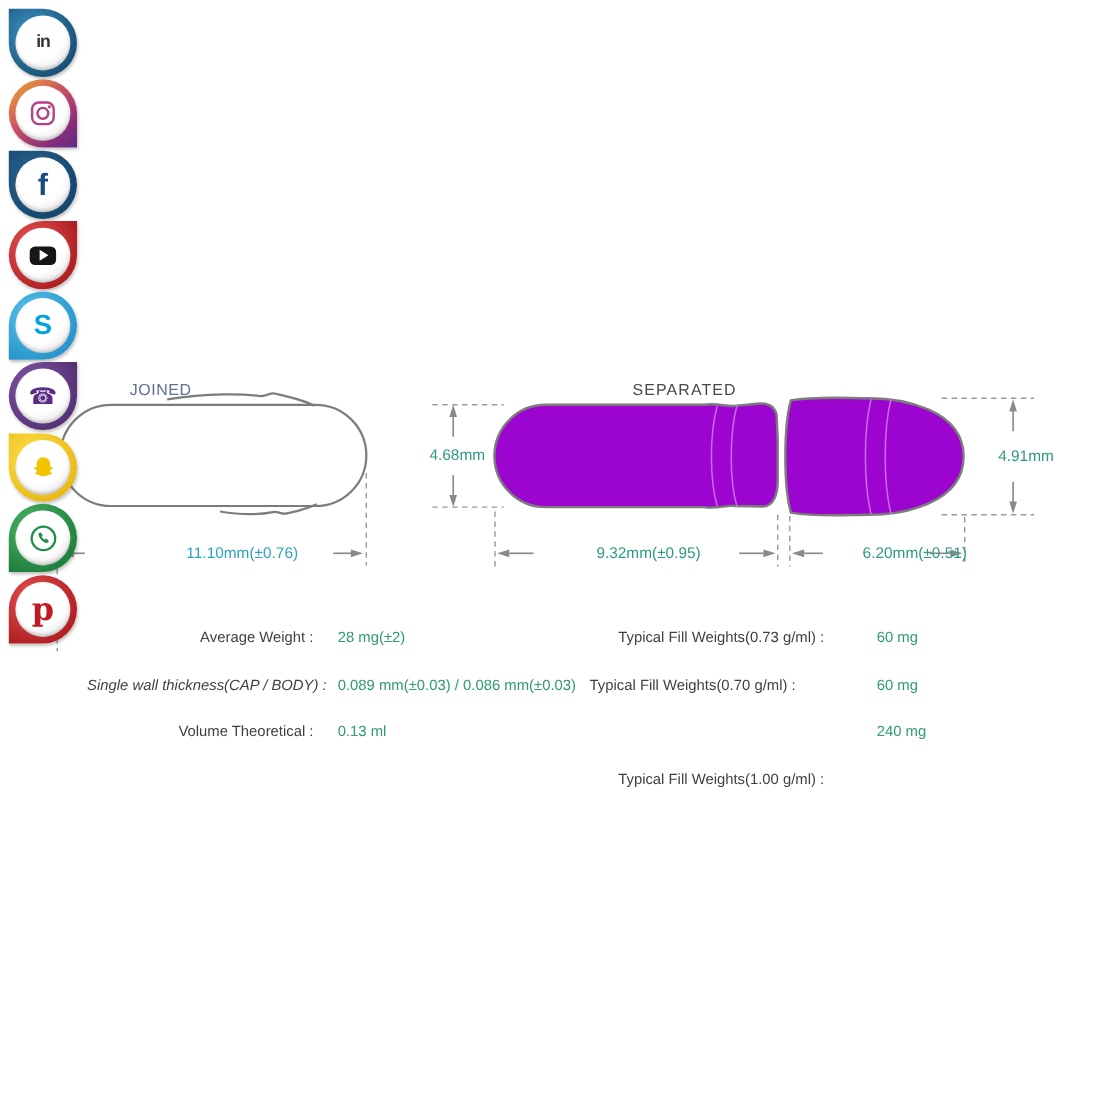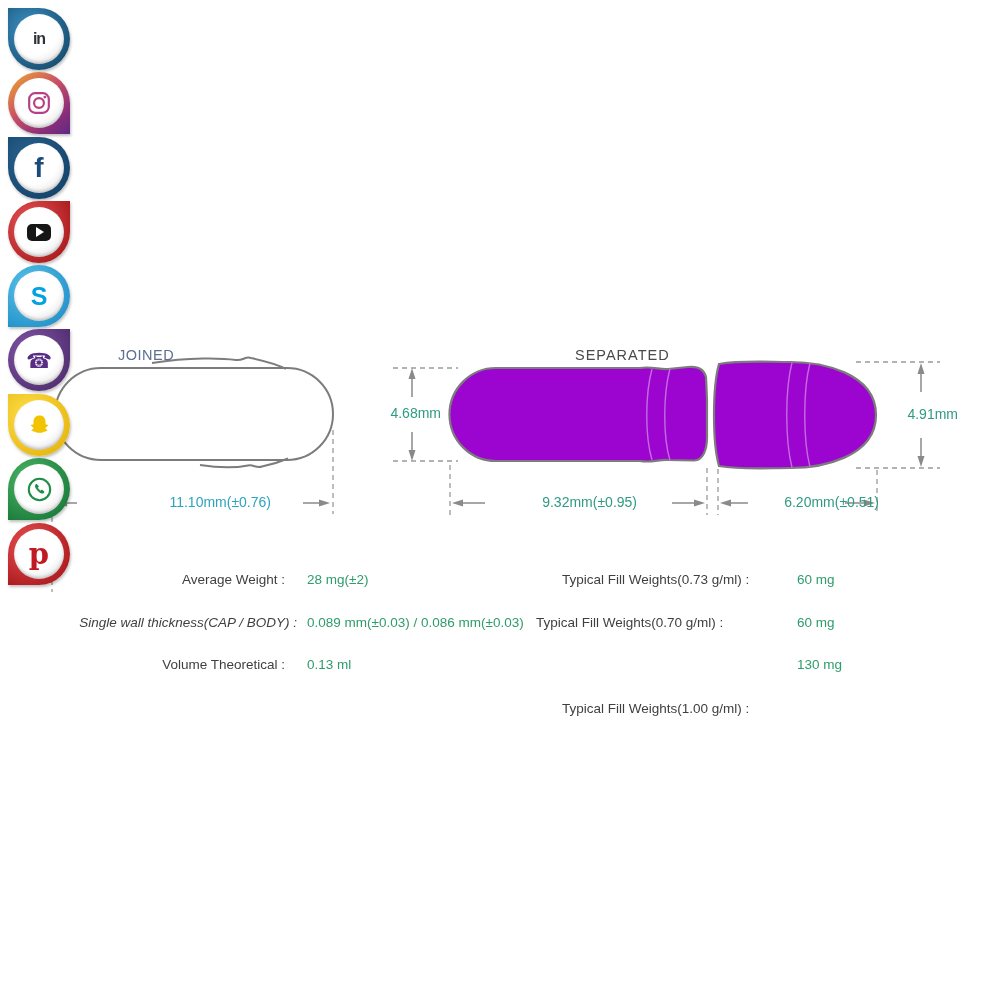--- a/index.html
+++ b/index.html
@@ -215,16 +215,16 @@
   <div id="sl1" class="spec-label la">Single wall thickness(CAP / BODY) :</div>
   <div id="sv1" class="spec-value">0.089 mm(±0.03) / 0.086 mm(±0.03)</div>
   <div id="sl2" class="spec-label la">Volume Theoretical :</div>
   <div id="sv2" class="spec-value">0.13 ml</div>
 
   <div id="sr0" class="spec-label">Typical Fill Weights(0.73 g/ml) :</div>
   <div id="rv0" class="spec-value">60 mg</div>
   <div id="sr1" class="spec-label">Typical Fill Weights(0.70 g/ml) :</div>
   <div id="rv1" class="spec-value">60 mg</div>
   <div id="sr2" class="spec-label">Typical Fill Weights(1.00 g/ml) :</div>
-  <div id="rv2" class="spec-value">130 mg</div>
+  <div id="rv2" class="spec-value">240 mg</div>
 
 
 </div>
 
 </body></html>

